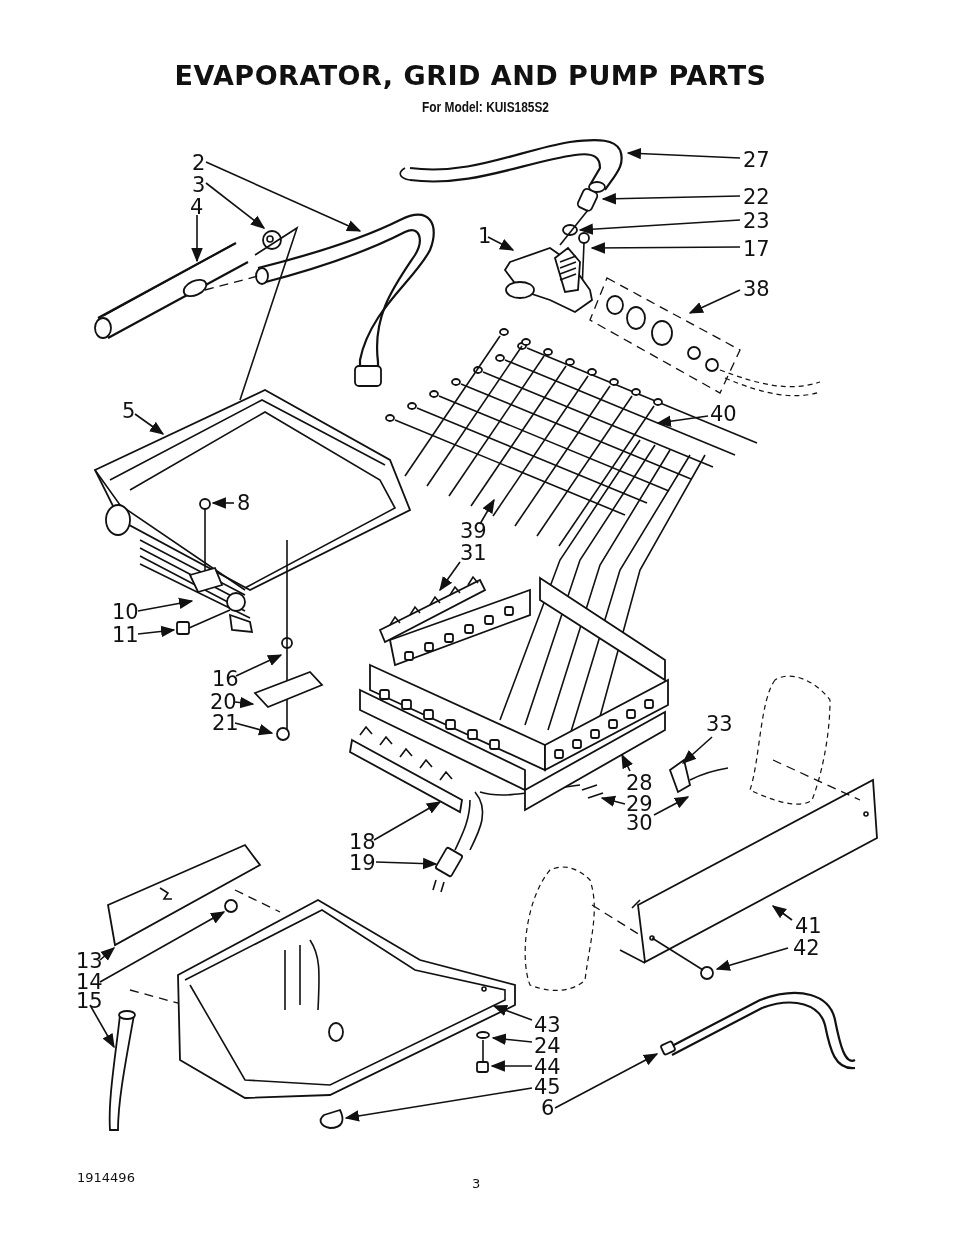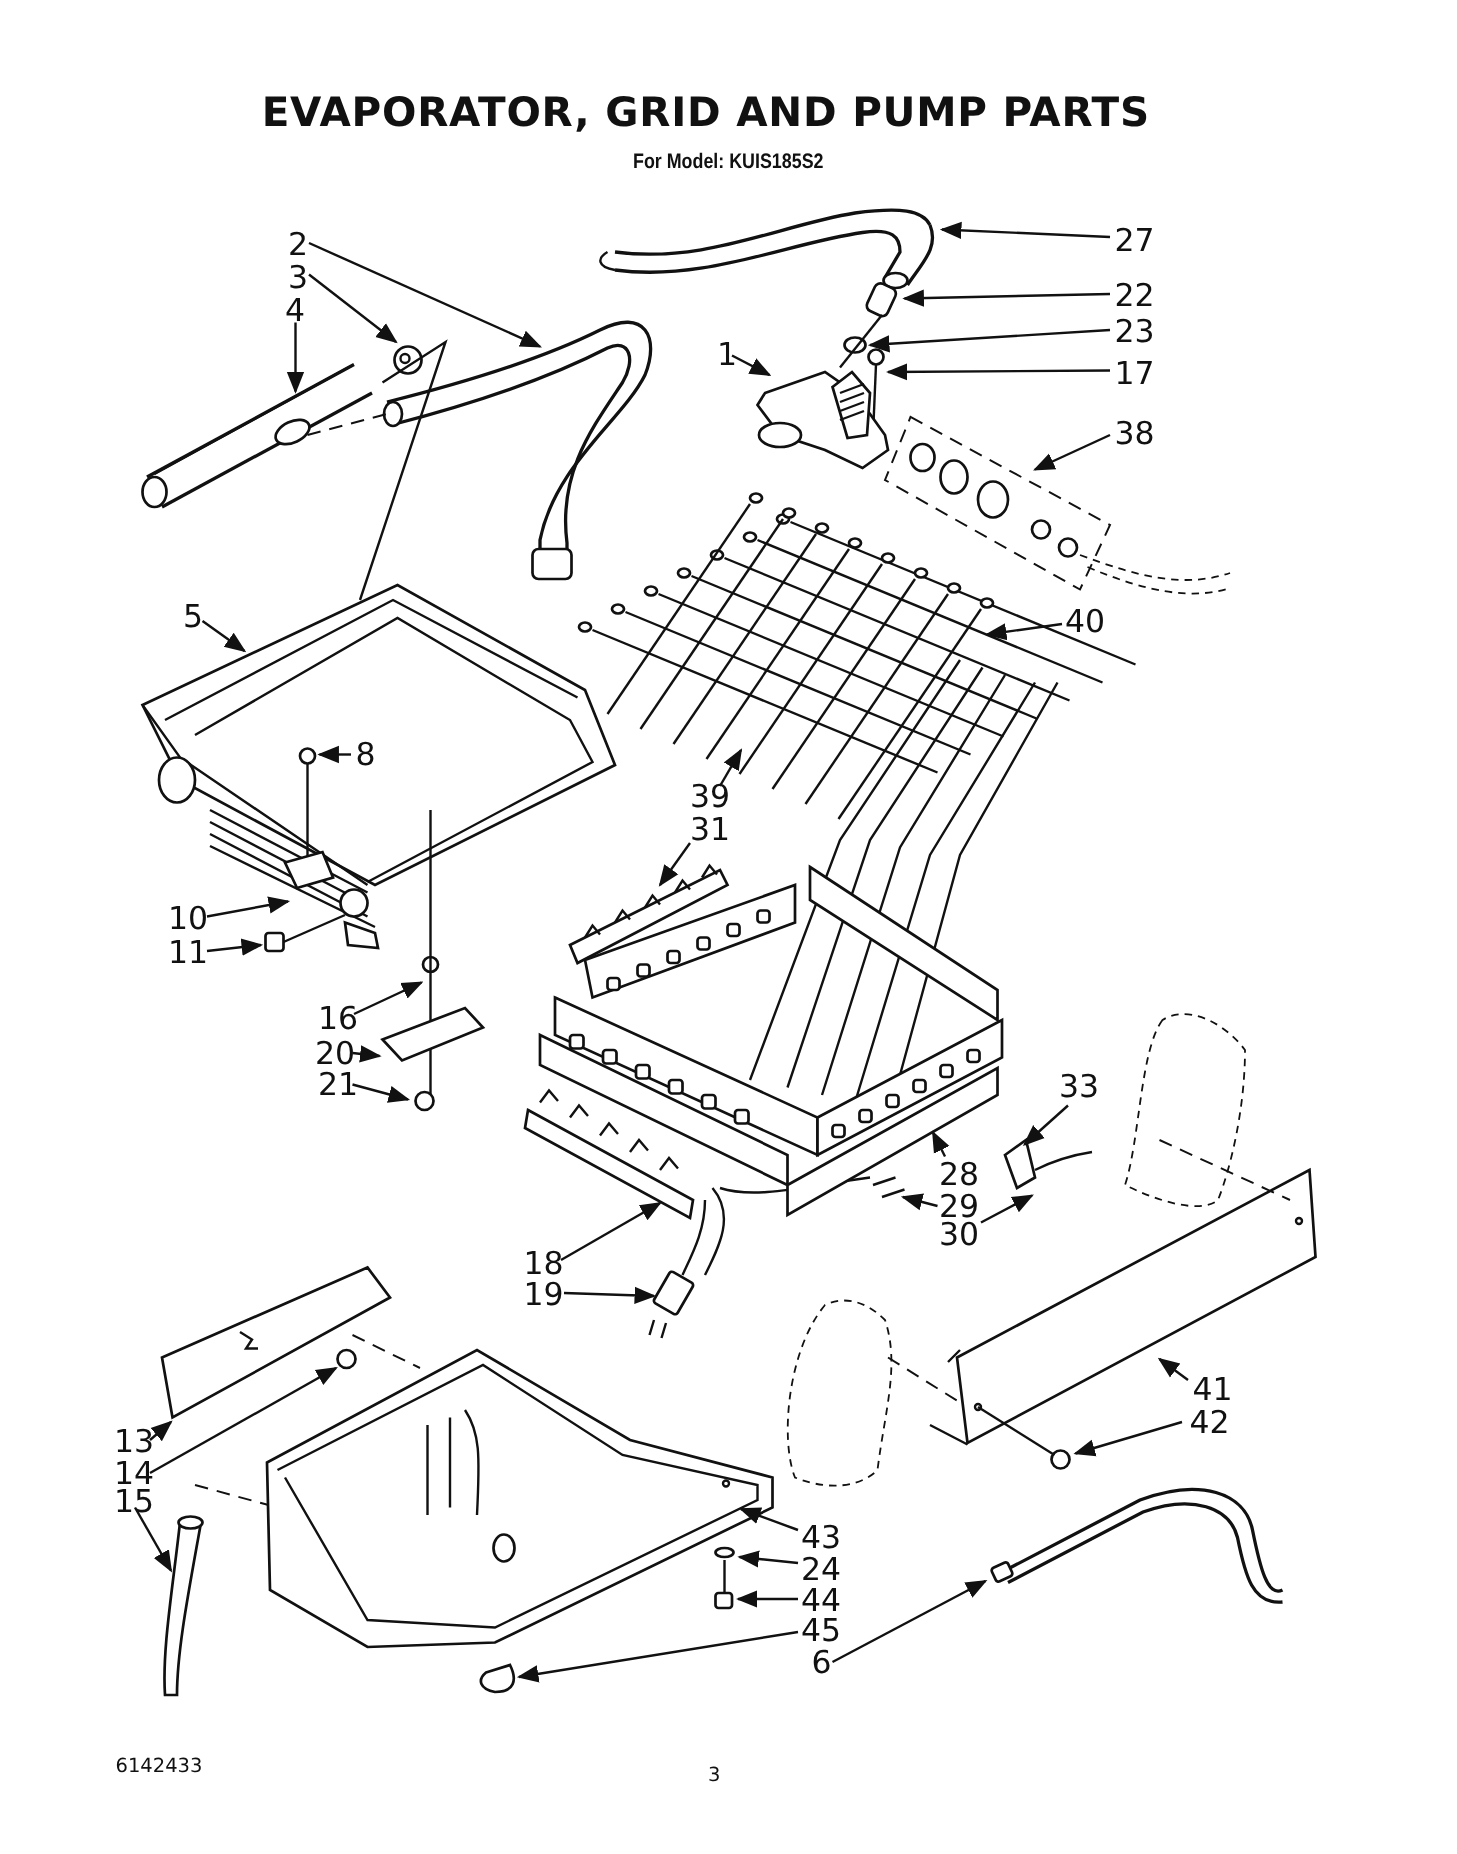--- a/index.html
+++ b/index.html
@@ -333,14 +333,14 @@
     <text class="lbl" x="76" y="989">14</text>
     <text class="lbl" x="76" y="1008">15</text>
     <text class="lbl" x="534" y="1032">43</text>
     <text class="lbl" x="534" y="1053">24</text>
     <text class="lbl" x="534" y="1074">44</text>
     <text class="lbl" x="534" y="1094">45</text>
     <text class="lbl" x="541" y="1115">6</text>
   </g>
 </svg>
 
-<div class="footer-left">6142433</div>
+<div class="footer-left">1914496</div>
 <div class="footer-page">3</div>
 
 </body></html>

